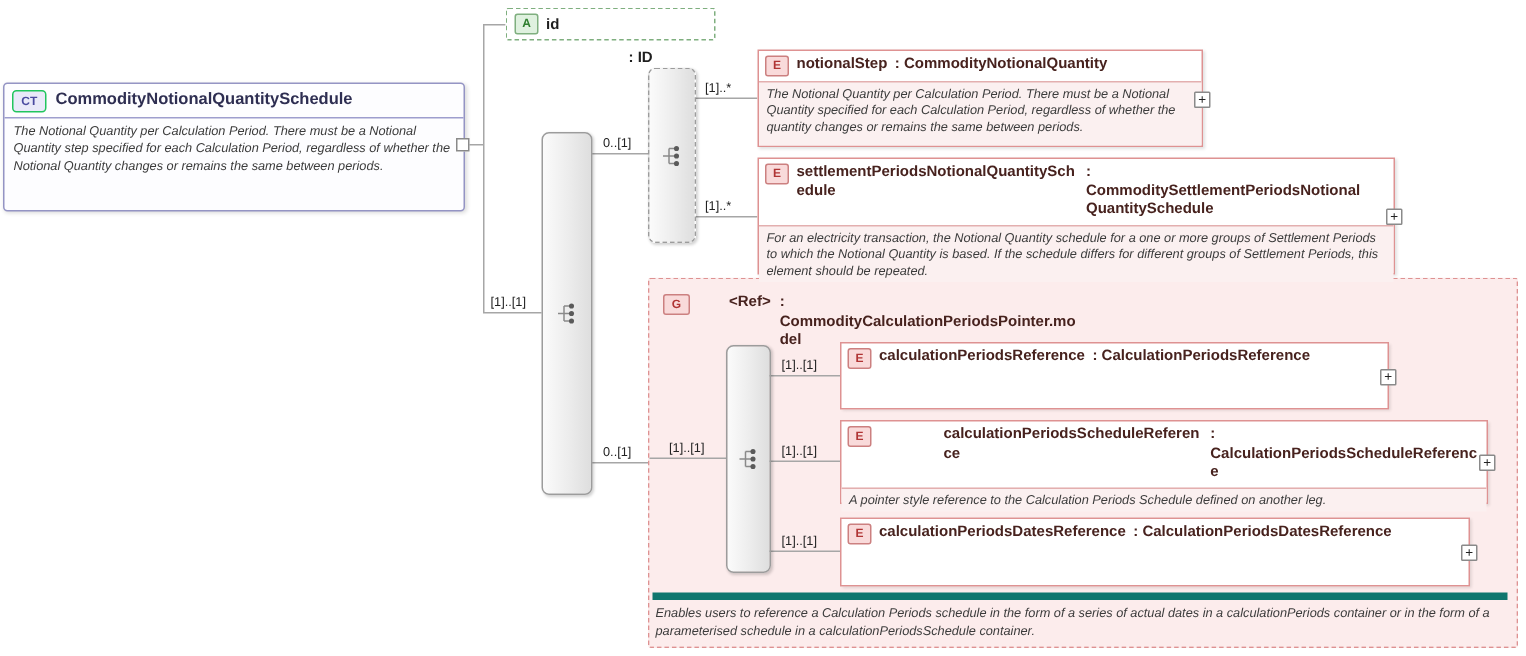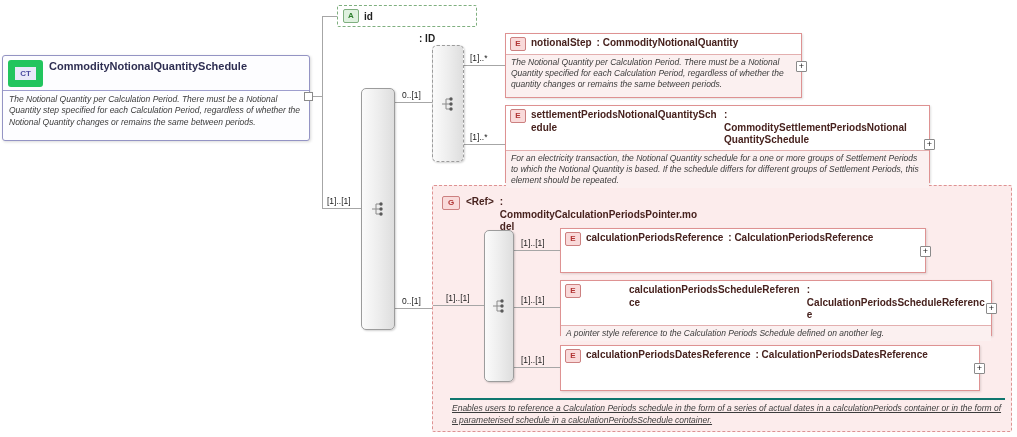--- a/index.html
+++ b/index.html
@@ -5,40 +5,40 @@
   html,body{margin:0;padding:0;background:#fff;}
   #canvas{position:relative;width:1017px;height:437px;background:#fff;font-family:"Liberation Sans",sans-serif;overflow:hidden;}
   .hline,.vline{position:absolute;background:#A6A6A6;z-index:2;}
   .hline{height:1px}.vline{width:1px}
   .card-label{position:absolute;font-size:8.5px;color:#222;z-index:6;white-space:nowrap;}
   .compositor{position:absolute;z-index:3;border:1px solid #9C9C9C;border-radius:5px;
     background:linear-gradient(90deg,#FBFBFB 0%,#ECECEC 55%,#DEDEDE 100%);box-shadow:1px 1px 2px rgba(0,0,0,.18);}
   .compositor.dashed{border-style:dashed;}
   .comp-icon{position:absolute;left:50%;top:50%;transform:translate(-50%,-50%);width:16px;height:16px;display:block;}
   .badge{display:inline-flex;align-items:center;justify-content:center;font-weight:bold;flex:none;font-size:8px;line-height:1;}
-  .badge-ct{width:21px;height:13px;background:#E9E9F9;border:7px solid #22c55e;color:#4A4AA0;border-radius:3px;}
+  .badge-ct{width:21px;height:13px;background:#E9E9F9;border:1px solid #22c55e;color:#4A4AA0;border-radius:3px;}
   .badge-a{width:14px;height:12px;background:#DFF1DF;border:1px solid #7FAF7F;color:#2E7E2E;border-radius:2px;}
   .badge-e{width:14px;height:12px;background:#F9DADA;border:1px solid #CC8080;color:#B03434;border-radius:2px;}
   .badge-g{width:16px;height:12px;background:#F9DADA;border:1px solid #CC8080;color:#B03434;border-radius:2px;}
   .ct-box{position:absolute;z-index:4;display:flex;flex-direction:column;border:1px solid #9494C4;border-radius:3px;background:#FDFDFF;box-shadow:1px 1px 3px rgba(0,0,0,.15);}
   .ct-head{display:flex;gap:6px;padding:4px 5px 3px;align-items:flex-start;border-bottom:1px solid #9E9ECE;}
   .ct-name{font-size:11px;font-weight:bold;color:#2E2E52;line-height:1.2;width:200px;overflow-wrap:anywhere;}
   .ct-doc{flex:1;font-size:8.5px;font-style:italic;color:#3C3C3C;line-height:1.35;padding:3px 6px;}
   .attr-box{position:absolute;z-index:4;display:flex;align-items:center;gap:5px;border:1px dashed #7FAF7F;background:#fff;padding:2px 5px;border-radius:2px;box-sizing:border-box;}
   .attr-name{font-size:10px;font-weight:bold;color:#1F1F1F;width:50px;}
   .attr-type{font-size:10px;font-weight:bold;color:#1F1F1F;margin-top:45px;}
   .el-box{position:absolute;z-index:4;display:flex;flex-direction:column;border:1px solid #DE9292;background:#fff;box-shadow:1px 1px 2px rgba(0,0,0,.12);box-sizing:border-box;}
   .el-head{display:flex;gap:5px;padding:3px 4px;align-items:flex-start;}
   .el-name,.el-type{font-size:10px;font-weight:bold;color:#47221E;line-height:1.25;overflow-wrap:anywhere;}
   .el-doc{flex:1;border-top:1px solid #E3AFAF;background:#FBF0F0;font-size:8.5px;font-style:italic;color:#3C3C3C;line-height:1.3;padding:2px 5px;}
   .group-box{position:absolute;z-index:1;border:1px dashed #DE9292;background:#FCECEC;border-radius:2px;box-sizing:border-box;}
   .group-head{display:flex;gap:6px;padding:10px 8px 4px 9px;align-items:flex-start;}
-  .group-name{font-size:10px;font-weight:bold;color:#47221E;line-height:1.25;}
+  .group-name{font-size:10px;font-weight:bold;color:#47221E;line-height:1.25;margin-left:20px;}
   .group-type{font-size:10px;font-weight:bold;color:#47221E;line-height:1.25;width:200px;overflow-wrap:anywhere;}
-  .group-doc{position:absolute;left:17px;right:6px;bottom:5px;border-top:2px solid #0f766e;padding:3px 2px 0;font-size:8.5px;font-style:italic;color:#3C3C3C;line-height:1.35;text-decoration:underline;}
+  .group-doc{position:absolute;left:2px;right:6px;bottom:5px;border-top:5px solid #0f766e;padding:3px 2px 0;font-size:8.5px;font-style:italic;color:#3C3C3C;line-height:1.35;}
   .expand{position:absolute;right:-6px;top:50%;margin-top:-5px;width:11px;height:11px;border:1px solid #8A8A8A;background:#fff;color:#222;font-size:9px;line-height:9px;text-align:center;padding:0;z-index:7;font-family:inherit;border-radius:1px;cursor:pointer;}
   .collapse-sq{position:absolute;width:9px;height:9px;border:1px solid #8A8A8A;background:#fff;z-index:7;padding:0;cursor:pointer;}
 </style>
 </head>
 <body>
 
 <div id="canvas">
 
   <div class="group-box" style="left:432px;top:185px;width:580px;height:247px;">
     <div class="group-head">

